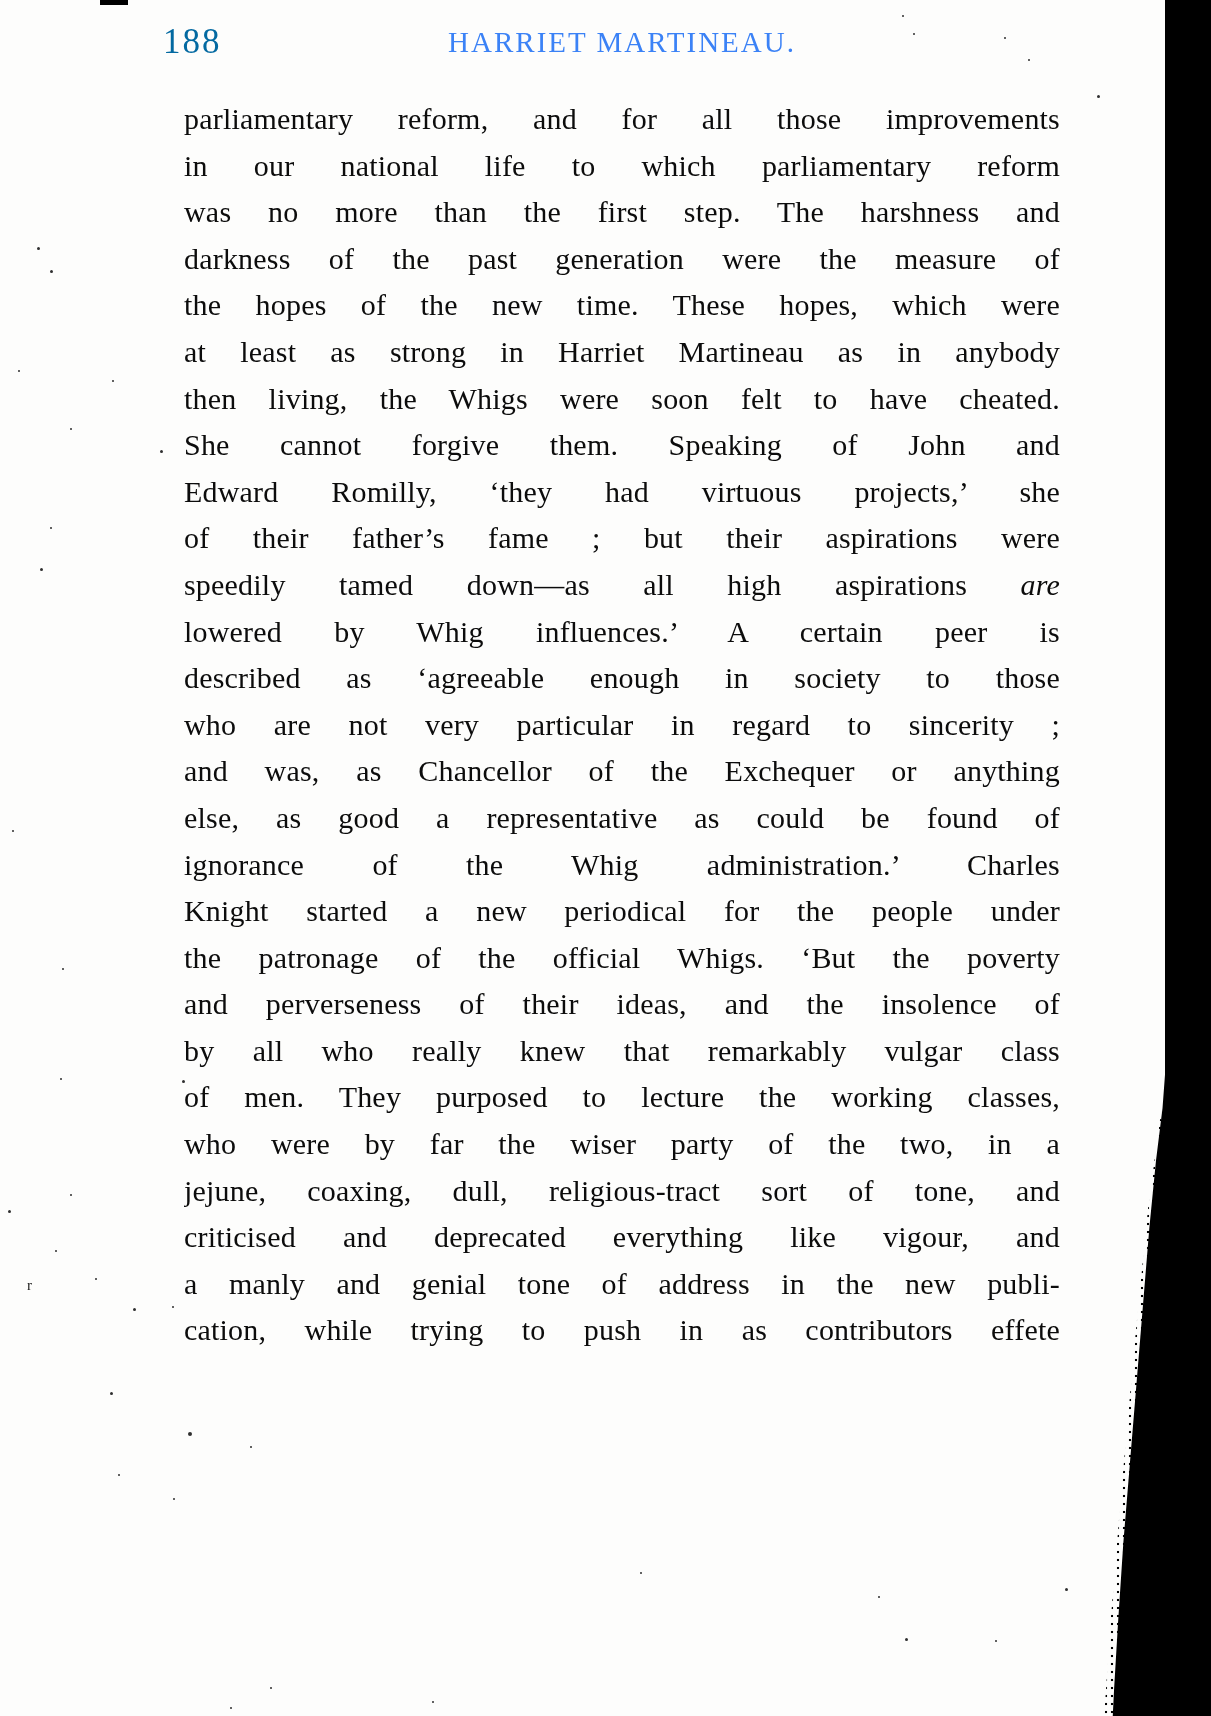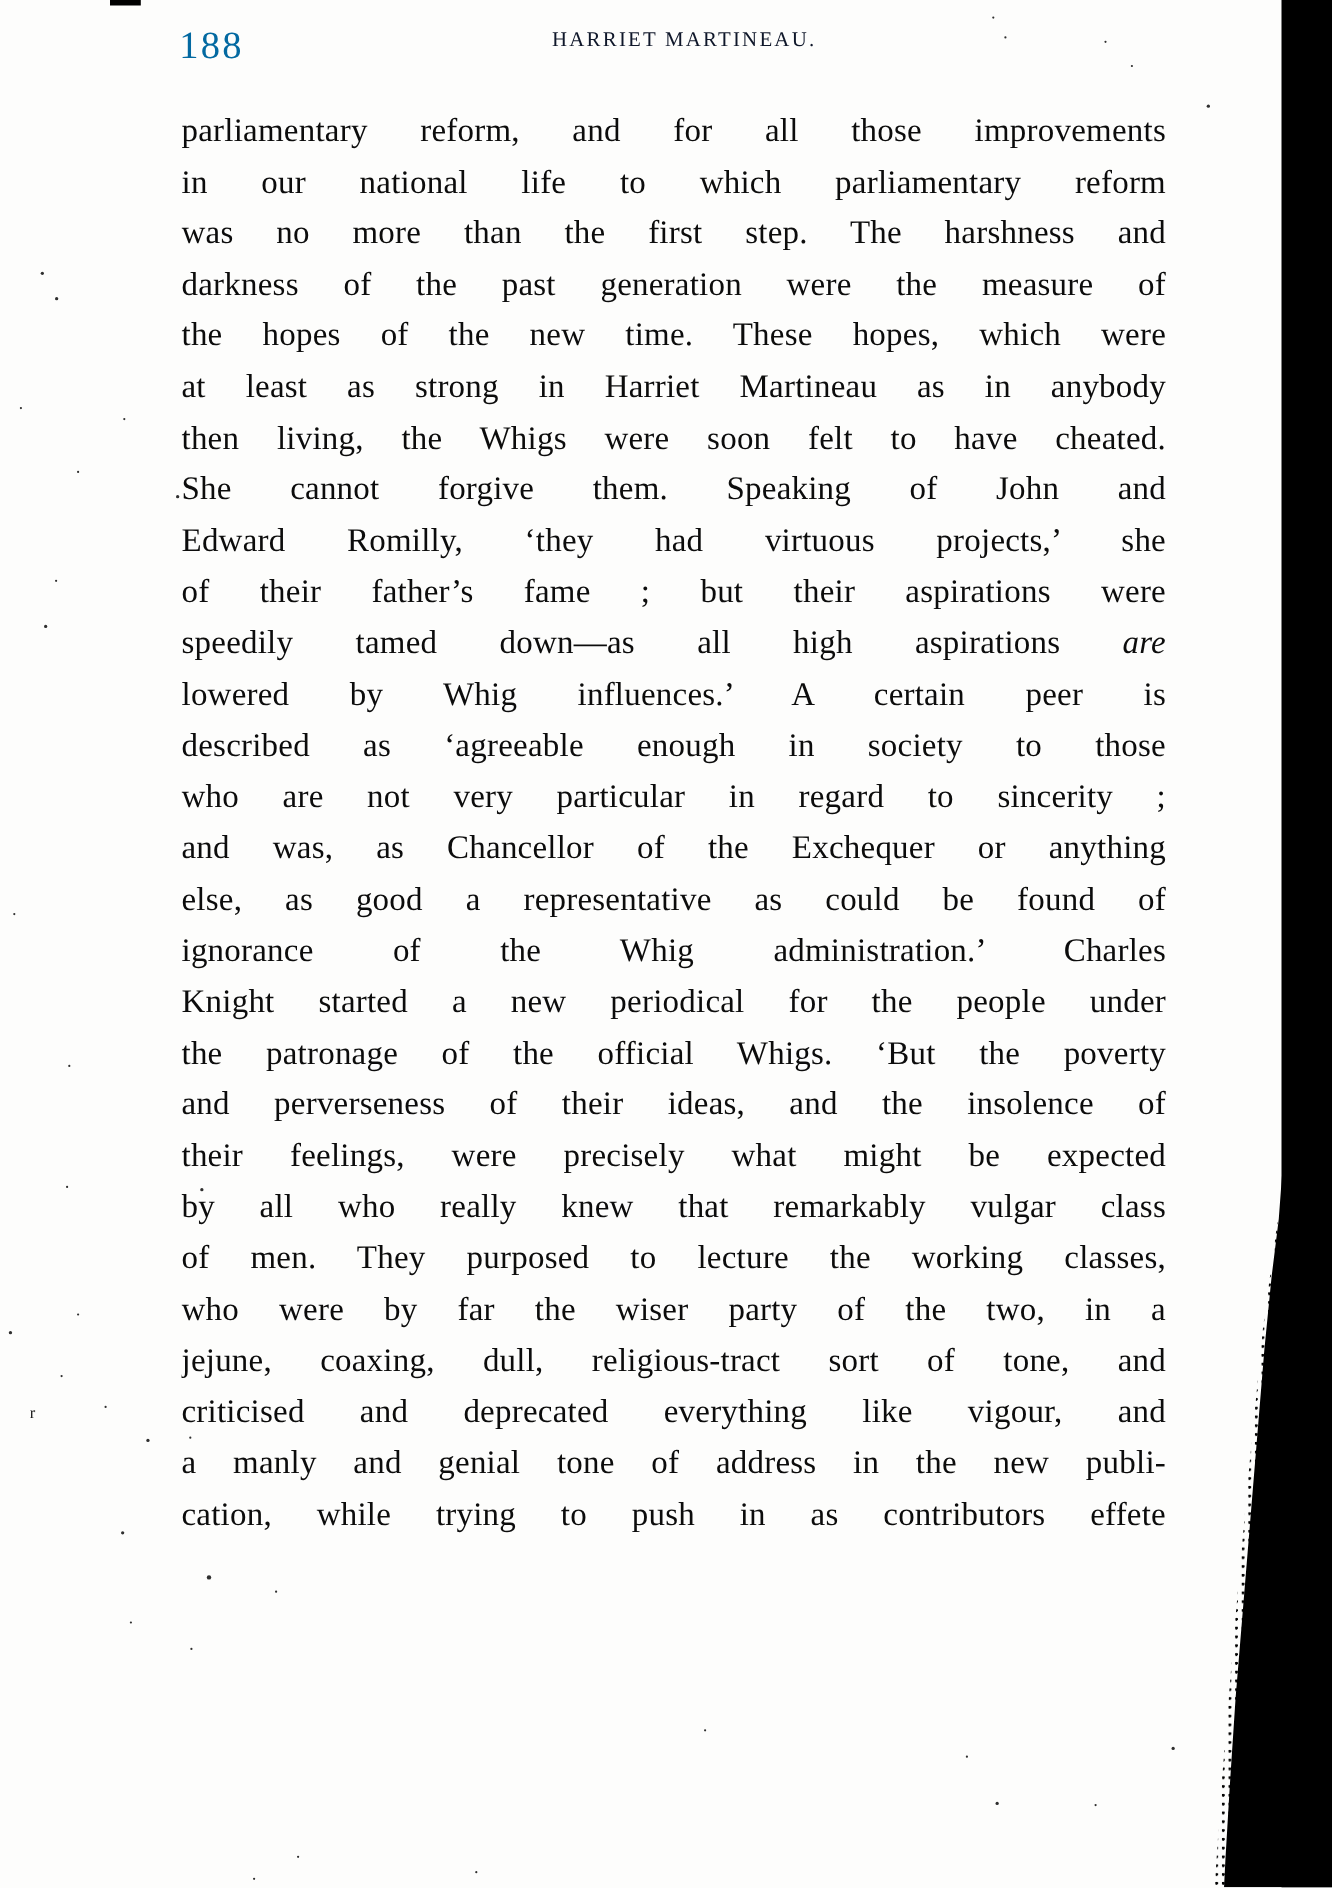--- a/index.html
+++ b/index.html
@@ -11,32 +11,33 @@
   }
   .page{position:absolute;inset:0;}
   
   .header{position:absolute;top:22px;left:0;width:100%;height:48px;}
   .pagenum{
     position:absolute;left:163px;top:0;
     font-size:35px;letter-spacing:2px;color:#0369a1;
   }
   .runhead{
     position:absolute;left:622px;top:4px;transform:translateX(-50%);
-    font-size:19px;letter-spacing:2px;white-space:nowrap;color:#0f172a;
+    font-size:29px;letter-spacing:2px;white-space:nowrap;color:#3b82f6;
   }
   
   .body-col{
     position:absolute;left:165px;top:96px;width:895px;
     font-size:30px;line-height:46.6px;
   }
   .line{
     height:46.6px;overflow:hidden;
     text-align:justify;text-align-last:justify;
     letter-spacing:0.2px;
     white-space:normal;
+    margin-left:19px;
   }
   .line em{font-style:italic;}
   
   .scan-strip{
     position:absolute;left:1165px;top:0;width:46px;height:1716px;
     background:#000;
   }
   .scan-wedge{
     position:absolute;left:1080px;top:1055px;width:131px;height:661px;
     background:#000;
@@ -83,21 +84,20 @@
       <div class="line"><span>speedily tamed down—as all high aspirations </span><em>are</em></div>
       <div class="line"><span>lowered by Whig influences.’  A certain peer is</span></div>
       <div class="line"><span>described as ‘agreeable enough in society to those</span></div>
       <div class="line"><span>who are not very particular in regard to sincerity ;</span></div>
       <div class="line"><span>and was, as Chancellor of the Exchequer or anything</span></div>
       <div class="line"><span>else, as good a representative as could be found of</span></div>
       <div class="line"><span>ignorance of the Whig administration.’  Charles</span></div>
       <div class="line"><span>Knight started a new periodical for the people under</span></div>
       <div class="line"><span>the patronage of the official Whigs.  ‘But the poverty</span></div>
       <div class="line"><span>and perverseness of their ideas, and the insolence of</span></div>
-      <div class="line"><span>their feelings, were precisely what might be expected</span></div>
       <div class="line"><span>by all who really knew that remarkably vulgar class</span></div>
       <div class="line"><span>of men.  They purposed to lecture the working classes,</span></div>
       <div class="line"><span>who were by far the wiser party of the two, in a</span></div>
       <div class="line"><span>jejune, coaxing, dull, religious-tract sort of tone, and</span></div>
       <div class="line"><span>criticised and deprecated everything like vigour, and</span></div>
       <div class="line"><span>a manly and genial tone of address in the new publi-</span></div>
       <div class="line"><span>cation, while trying to push in as contributors effete</span></div>
     </div>
 
   <div class="scan-strip"></div>

